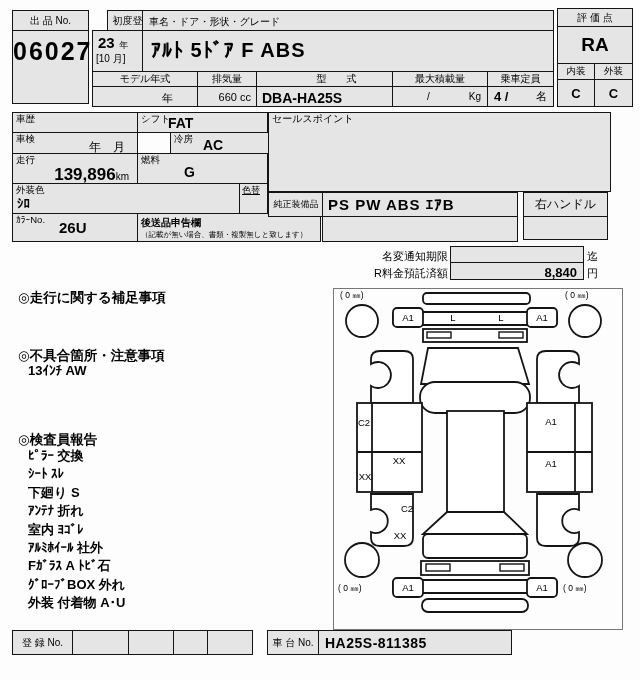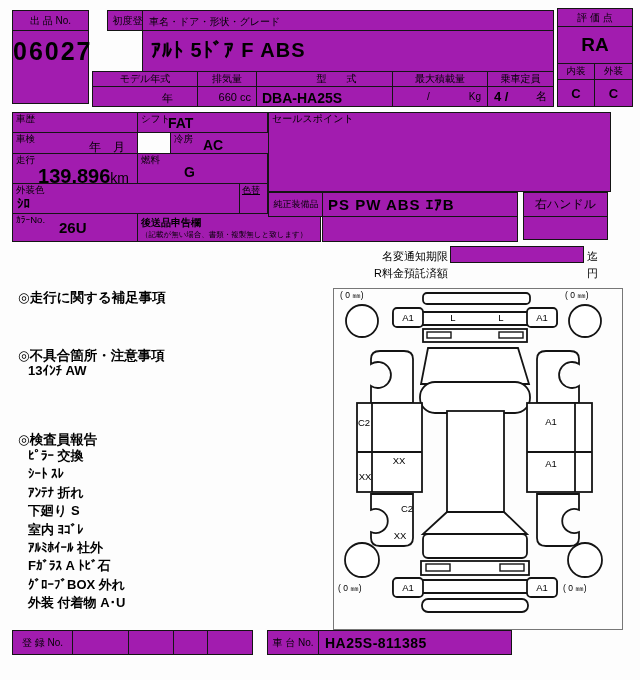--- a/index.html
+++ b/index.html
@@ -1,18 +1,18 @@
 <!DOCTYPE html>
 <html><head>
 <meta charset="utf-8">
 <style>
   html,body { margin:0; padding:0; background:#e8e8e8; }
   body { font-family:"Liberation Sans","DejaVu Sans",sans-serif; color:#000; }
   .sheet { position:relative; width:640px; height:680px; background:#fdfdfd; overflow:hidden; }
-  .cell { position:absolute; box-sizing:border-box; border:1.5px solid #141414; background:#a21caf; }
+  .cell { position:absolute; box-sizing:border-box; border:1.5px solid #141414; background:#e5e5e5; }
   .nob  { position:absolute; box-sizing:border-box; }
   .corner-lbl { position:absolute; top:1px; left:3px; font-size:9.5px; line-height:10px; }
   .val  { font-weight:bold; }
   .ctr  { display:flex; align-items:center; justify-content:center; text-align:center; }
   .hdr10 { font-size:10px; }
   .big-lot { font-size:25px; font-weight:bold; letter-spacing:2px; text-align:center; margin-top:6px; }
   .veh-name { font-size:20px; font-weight:bold; padding:8px 0 0 8px; letter-spacing:1px; white-space:nowrap; }
   .row-flex { display:flex; justify-content:space-between; align-items:center; padding:0 6px; }
   .notes-title { position:absolute; font-size:13.5px; font-weight:600; white-space:nowrap; }
   .notes-item  { font-size:13px; font-weight:600; line-height:18.4px; white-space:nowrap; }
@@ -24,20 +24,27 @@
 <body>
 
 <div class="sheet">
 
   <div class="cell" style="left:12px;top:10px;width:77px;height:94px;">
     <div class="ctr hdr10" style="height:19px;border-bottom:1.5px solid #141414;">出 品 No.</div>
     <div class="big-lot">06027</div>
   </div>
 
   <div class="cell ctr hdr10" style="left:92px;top:10px;width:51px;height:21px;margin-left:15px;">初度登録</div>
+  <div class="cell" style="left:92px;top:30px;width:51px;height:42px;">
+    <div style="padding:3px 0 0 5px;white-space:nowrap;">
+      <span class="val" style="font-size:15px;">23</span>
+      <span style="font-size:9px;">年</span>
+    </div>
+    <div style="font-size:10px;padding-left:3px;white-space:nowrap;">[10 月]</div>
+  </div>
 
   <div class="cell hdr10" style="left:142px;top:10px;width:412px;height:21px;padding:4px 0 0 6px;">車名・ドア・形状・グレード</div>
   <div class="cell" style="left:142px;top:30px;width:412px;height:42px;">
     <div class="veh-name">ｱﾙﾄ 5ﾄﾞｱ  F ABS</div>
   </div>
 
   <div class="cell ctr hdr10" style="left:92px;top:71px;width:106px;height:16px;">モデル年式</div>
   <div class="cell ctr hdr10" style="left:197px;top:71px;width:60px;height:16px;">排気量</div>
   <div class="cell ctr hdr10" style="left:256px;top:71px;width:137px;height:16px;padding-left:24px;">型　　式</div>
   <div class="cell ctr hdr10" style="left:392px;top:71px;width:96px;height:16px;">最大積載量</div>
@@ -81,21 +88,21 @@
     <span style="position:absolute;right:12px;top:6px;font-size:12px;">年　月</span>
   </div>
   <div class="cell" style="left:137px;top:132px;width:131px;height:22px;margin-left:33px;">
     <span class="corner-lbl">冷房</span>
     <span class="val" style="position:absolute;left:32px;top:4px;font-size:14px;">AC</span>
   </div>
 
   <div class="cell" style="left:12px;top:153px;width:126px;height:31px;">
     <span class="corner-lbl">走行</span>
     <span style="position:absolute;right:8px;top:11px;white-space:nowrap;">
-      <span class="val" style="font-size:20px;">139,896</span><span style="font-size:14px;">km</span>
+      <span class="val" style="font-size:17px;">139,896</span><span style="font-size:10px;">km</span>
     </span>
   </div>
   <div class="cell" style="left:12px;top:183px;width:228px;height:31px;">
     <span class="corner-lbl">外装色</span>
     <span class="val" style="position:absolute;left:4px;bottom:2px;font-size:13px;">ｼﾛ</span>
   </div>
 
   <div class="cell" style="left:137px;top:153px;width:131px;height:31px;">
     <span class="corner-lbl">燃料</span>
     <span class="val" style="position:absolute;left:46px;top:10px;font-size:14px;">G</span>
@@ -122,31 +129,34 @@
   </div>
   <div class="cell" style="left:322px;top:216px;width:196px;height:26px;"></div>
   <div class="cell ctr" style="left:523px;top:192px;width:85px;height:25px;font-size:12px;">右ハンドル</div>
   <div class="cell" style="left:523px;top:216px;width:85px;height:24px;"></div>
 
   <div class="fee-lbl" style="left:330px;top:249px;width:118px;">名変通知期限</div>
   <div class="cell" style="left:450px;top:246px;width:134px;height:17px;"></div>
   <div class="fee-sfx" style="left:587px;top:249px;">迄</div>
 
   <div class="fee-lbl" style="left:330px;top:266px;width:118px;">R料金預託済額</div>
+  <div class="cell" style="left:450px;top:262px;width:134px;height:18px;text-align:right;">
+    <span class="val" style="font-size:13px;padding-right:6px;line-height:16px;display:inline-block;">8,840</span>
+  </div>
   <div class="fee-sfx" style="left:587px;top:266px;">円</div>
 
   <div class="notes-title" style="left:18px;top:289px;">◎走行に関する補足事項</div>
   <div class="notes-title" style="left:18px;top:347px;">◎不具合箇所・注意事項</div>
   <div class="notes-item nob" style="left:28px;top:362px;text-align:center;">13ｲﾝﾁ AW</div>
   <div class="notes-title" style="left:18px;top:431px;">◎検査員報告</div>
   <div class="nob" style="left:28px;top:447px;">
     <div class="notes-item">ﾋﾟﾗｰ 交換</div>
     <div class="notes-item">ｼｰﾄ ｽﾚ</div>
+    <div class="notes-item">下廻り S</div>
     <div class="notes-item">ｱﾝﾃﾅ 折れ</div>
-    <div class="notes-item">下廻り S</div>
     <div class="notes-item">室内 ﾖｺﾞﾚ</div>
     <div class="notes-item">ｱﾙﾐﾎｲｰﾙ 社外</div>
     <div class="notes-item">Fｶﾞﾗｽ A ﾄﾋﾞ石</div>
     <div class="notes-item">ｸﾞﾛｰﾌﾞBOX 外れ</div>
     <div class="notes-item">外装 付着物 A･U</div>
   </div>
 
   <svg class="nob" style="left:333px;top:288px;" width="290" height="342" viewBox="0 0 290 342">
     <g fill="#fff" stroke="#141414" stroke-width="1.8">
       <rect x="0.5" y="0.5" width="289" height="341" stroke="#777" stroke-width="1" fill="none"></rect>

